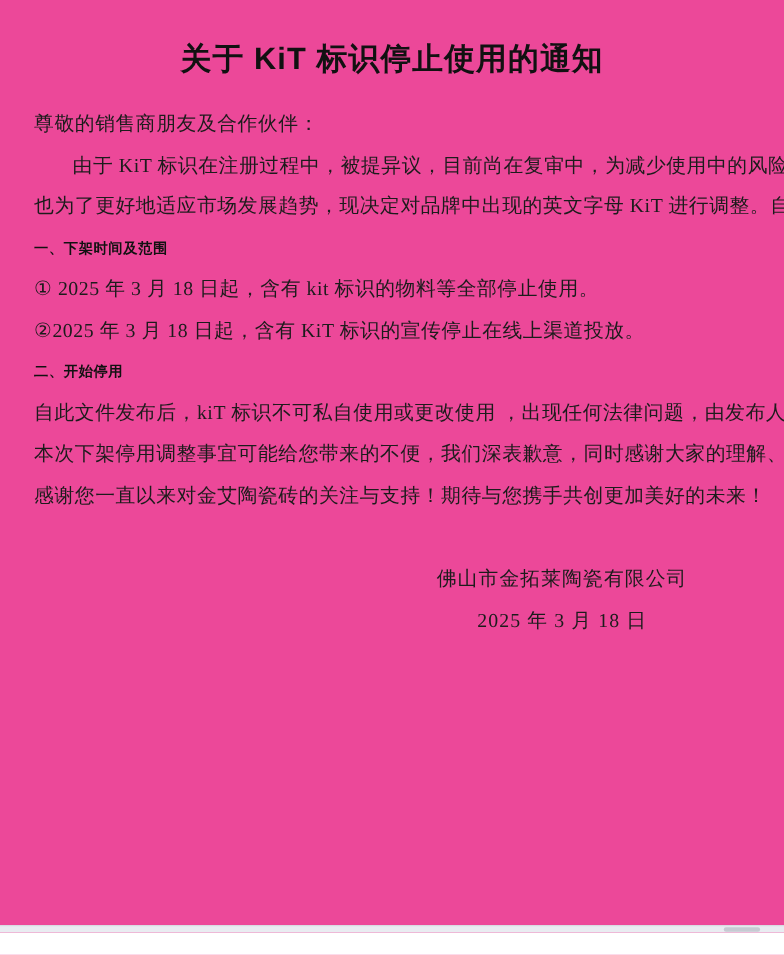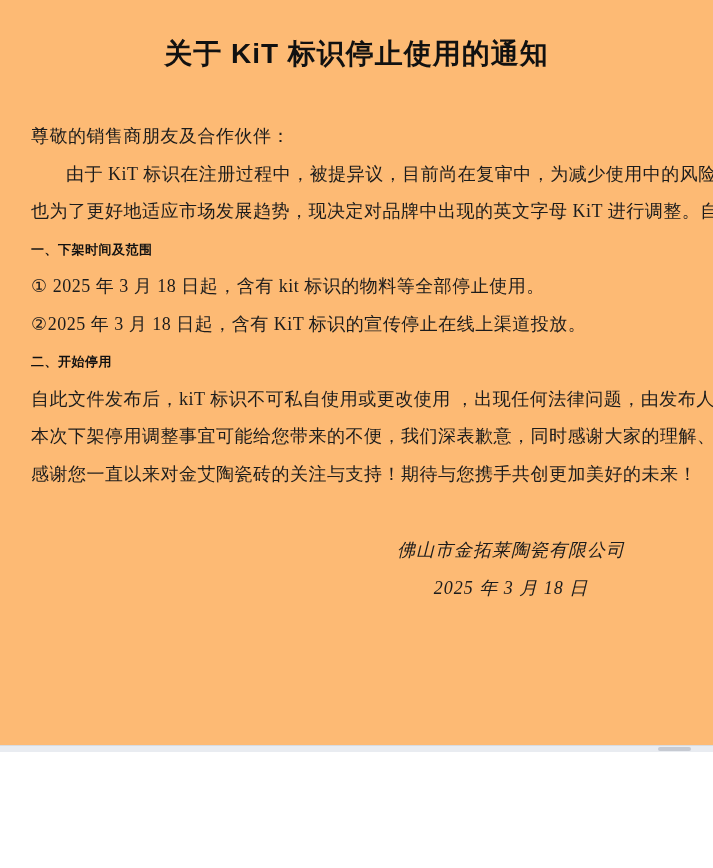--- a/index.html
+++ b/index.html
@@ -3,60 +3,59 @@
 <meta charset="utf-8">
 <style>
   html, body {
     margin: 0;
     padding: 0;
     background: #ffffff;
   }
   .page {
     position: relative;
     width: 713px;
-    height: 752px;
-    background: #fdba74;
+    height: 848px;
+    background: #ec4899;
     overflow: hidden;
     font-family: "Liberation Serif", "DejaVu Serif", "DejaVu Sans", serif;
     color: #1c1c1c;
   }
   .doc-title {
     margin: 34px 0 0 0;
     line-height: 40px;
     font-size: 28px;
     font-weight: 700;
     text-align: center;
     letter-spacing: 1px;
     font-family: "Liberation Sans", "DejaVu Sans", sans-serif;
     color: #111111;
     white-space: nowrap;
   }
   .content {
-    margin: 44px 30px 0 31px;
+    margin: 20px 30px 0 31px;
   }
   .line {
     line-height: 37.5px;
     font-size: 18px;
     white-space: nowrap;
     letter-spacing: 0.5px;
   }
   .line.body-indent {
     padding-left: 35px;
   }
   .line.heading {
     font-family: "Liberation Sans", "DejaVu Sans", sans-serif;
     font-weight: 700;
     font-size: 13px;
     color: #111111;
   }
   .signature {
     margin: 39px 88px 0 auto;
     width: max-content;
     text-align: center;
-    font-style: italic;
   }
   .signature .line {
     letter-spacing: 1px;
   }
   .hscrollbar-track {
     position: absolute;
     left: 0;
     bottom: 0;
     width: 713px;
     height: 6px;

